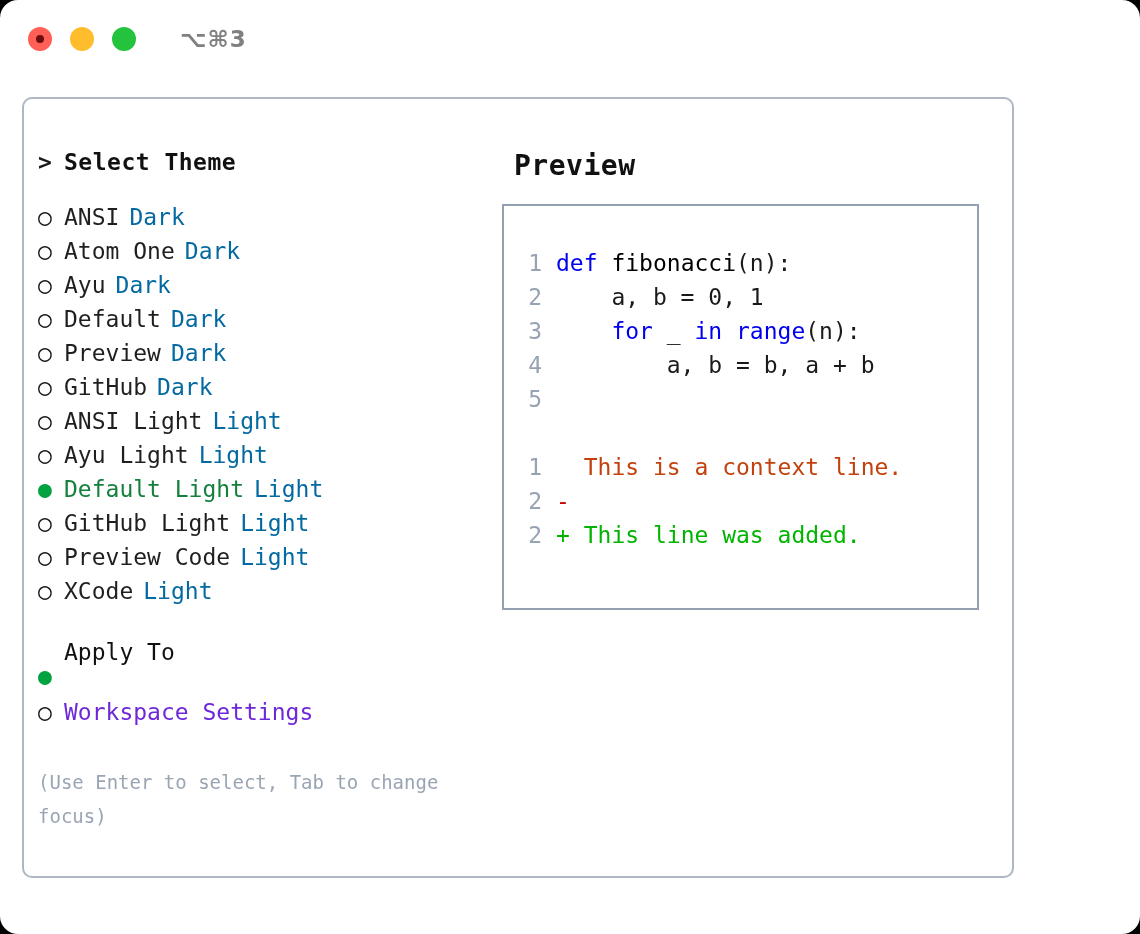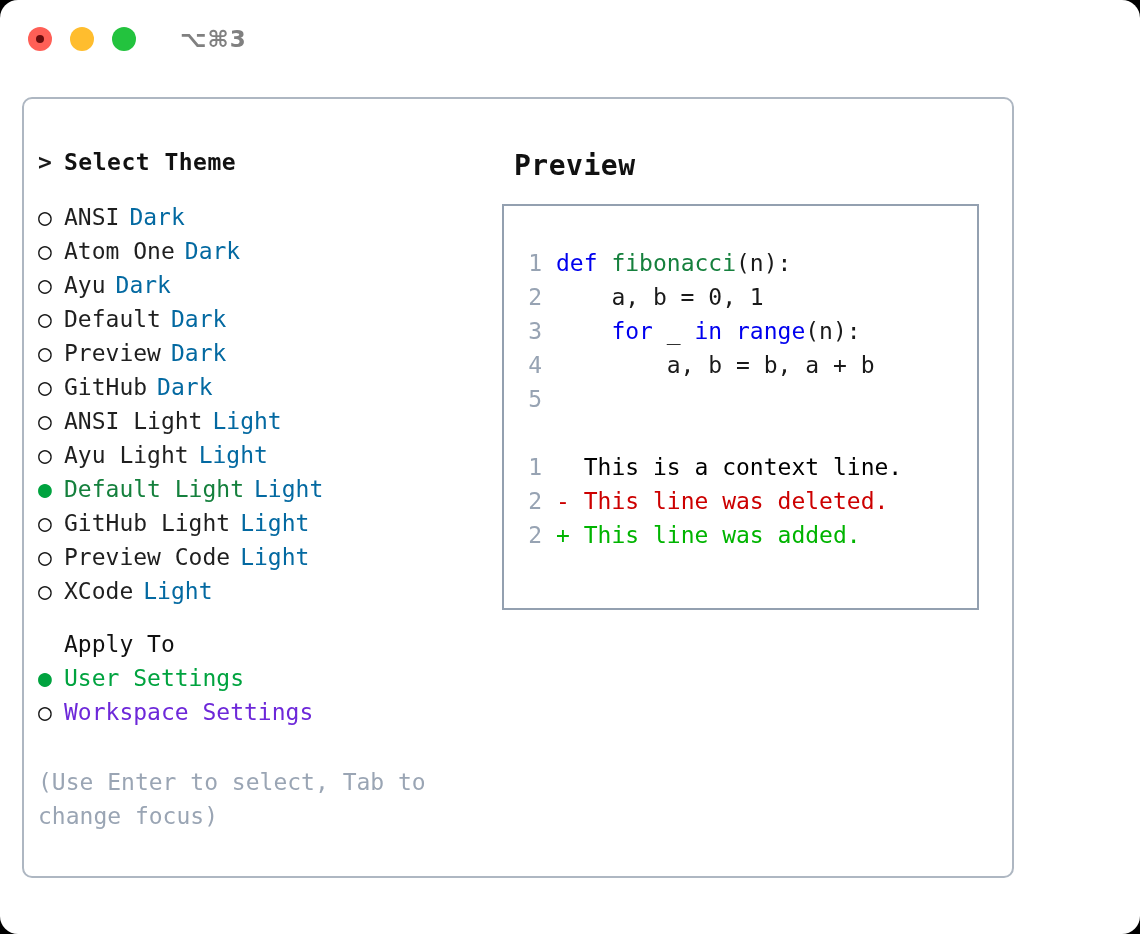--- a/index.html
+++ b/index.html
@@ -116,30 +116,31 @@
   .theme-name { color: #1f1f1f; margin-top: 21px; }
   .theme-name.selected { color: #15803d; }
   .theme-tag {
     color: #0369a1;
     margin-left: 10px;
   }
   .group-title {
     color: #111111;
     font-size: 23px;
     margin-left: 26px;
+    margin-top: 8px;
   }
   .opt-name { color: #6d28d9; }
   .opt-name.selected { color: #00a33f; }
 
   .spacer-lg { height: 40px; }
   .spacer-md { height: 32px; }
 
   .hint {
     color: #9aa5b4;
-    font-size: 23px;
+    font-size: 19px;
     line-height: 34px;
     width: 410px;
     margin-left: 0px;
   }
 
   
   .right-col {
     position: absolute;
     left: 478px;
     top: 50px;
@@ -174,26 +175,26 @@
     white-space: pre;
   }
   .lineno {
     flex: 0 0 26px;
     text-align: right;
     color: #97a3b3;
     margin-right: 14px;
   }
   .code-text { color: #1a1a1a; }
   .tok-kw   { color: #0000ee; }
-  .tok-fn   { color: #15803d; }
+  .tok-fn   { color: #000000; }
   .tok-plain{ color: #1a1a1a; }
 
   .blank-line { height: 34px; }
 
-  .diff-ctx { color: #000000; }
+  .diff-ctx { color: #c2410c; }
   .diff-del { color: #cc0000; }
   .diff-add { color: #00b400; }
 </style>
 </head>
 <body>
 
 <div class="app-window">
 
   <div class="titlebar">
     <div class="traffic-lights">
@@ -229,21 +230,21 @@
             <div class="row"><span class="marker">○</span><span class="theme-name">XCode</span><span class="theme-tag">Light</span></div>
           </div>
 
         <div class="spacer-lg"></div>
 
         <div class="row">
           <span class="group-title">Apply To</span>
         </div>
 
         <div id="apply-to-list">
-            <div class="row"><span class="marker sel">●</span><span class="opt-name selected">User Settings</span></div>
+            <div class="row"><span class="marker sel">●</span></div>
             <div class="row"><span class="marker">○</span><span class="opt-name">Workspace Settings</span></div>
           </div>
 
         <div class="spacer-md"></div>
 
         <div class="hint">(Use Enter to select, Tab to change focus)</div>
       </div>
 
       <div class="right-col">
         <div class="preview-title">Preview</div>
@@ -253,21 +254,21 @@
             <div id="code-lines">
                 <div class="code-line"><span class="lineno">1</span><span class="code-text"><span class="tok-kw">def </span><span class="tok-fn">fibonacci</span><span class="tok-plain">(n):</span></span></div>
                 <div class="code-line"><span class="lineno">2</span><span class="code-text"><span class="tok-plain">    a, b = 0, 1</span></span></div>
                 <div class="code-line"><span class="lineno">3</span><span class="code-text"><span class="tok-plain">    </span><span class="tok-kw">for</span><span class="tok-plain"> _ </span><span class="tok-kw">in range</span><span class="tok-plain">(n):</span></span></div>
                 <div class="code-line"><span class="lineno">4</span><span class="code-text"><span class="tok-plain">        a, b = b, a + b</span></span></div>
                 <div class="code-line"><span class="lineno">5</span></div>
               </div>
             <div class="blank-line"></div>
             <div id="diff-lines">
                 <div class="code-line"><span class="lineno">1</span><span class="diff-ctx"> </span><span class="diff-ctx"> This is a context line.</span></div>
-                <div class="code-line"><span class="lineno">2</span><span class="diff-del">-</span><span class="diff-del"> This line was deleted.</span></div>
+                <div class="code-line"><span class="lineno">2</span><span class="diff-del">-</span></div>
                 <div class="code-line"><span class="lineno">2</span><span class="diff-add">+</span><span class="diff-add"> This line was added.</span></div>
               </div>
           </div>
         </div>
       </div>
 
     </div>
   </div>
 </div>
 

